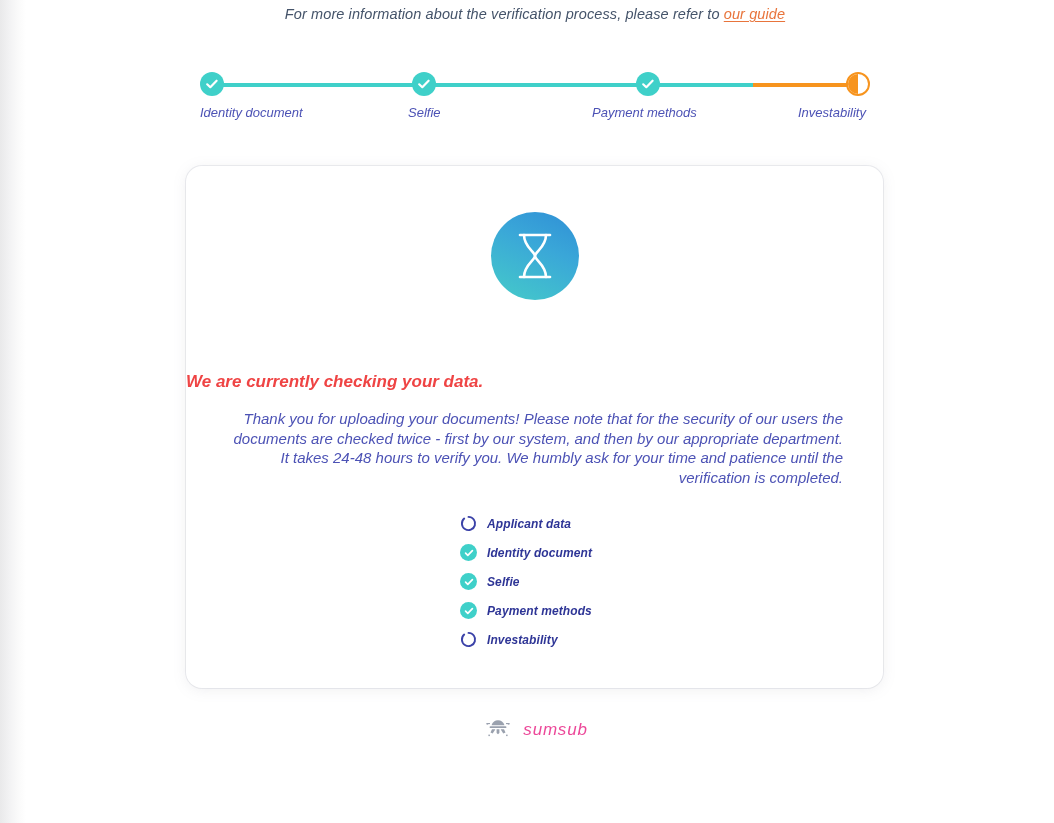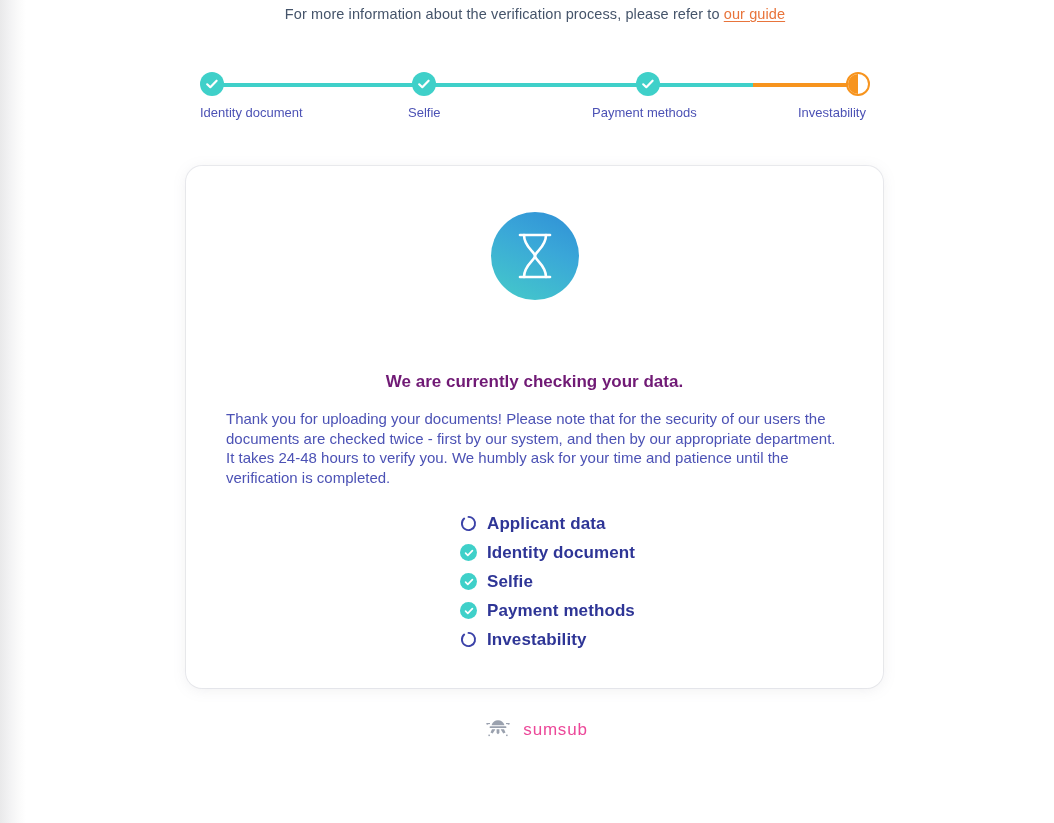--- a/index.html
+++ b/index.html
@@ -21,21 +21,21 @@
     position: absolute;
     left: 0; top: 0;
     width: 26px; height: 823px;
     background: linear-gradient(to right, #e9e9ea 0%, #f2f2f3 35%, #fafafa 70%, #ffffff 100%);
     pointer-events: none;
   }
 
   .page {
     position: absolute;
     left: 0; top: 0;
-    width: 1054px; height: 704px;
+    width: 1054px; height: 704px; font-style: italic;
   }
 
   
   .intro {
     position: absolute;
     left: 0; top: 6px;
     width: 1070px;
     text-align: center;
     font-size: 14.5px;
     color: #45546a;
@@ -125,31 +125,31 @@
     width: 697px;
     text-align: center;
     font-size: 16px;
     font-weight: bold;
     color: #2e3596;
   }
   .h2 {
     position: absolute;
     left: 0; top: 206px;
     width: 697px;
-    text-align: center;
+    text-align: left;
     font-size: 17px;
     font-weight: bold;
-    color: #701a75;
+    color: #ef4444;
   }
 
   .body-copy {
     position: absolute;
     left: 40px; top: 243px;
     width: 617px;
-    text-align: left;
+    text-align: right;
     font-size: 15px;
     line-height: 19.5px;
     color: #4c52b5;
   }
 
   .checklist {
     position: absolute;
     left: 0; top: 343px;
     width: 697px;
   }
@@ -166,21 +166,21 @@
     position: relative;
   }
   .check-icon.done {
     border-radius: 50%;
     background: #3fd0c9;
   }
   .check-icon.done svg { display: block; margin: 3.5px auto 0; }
   .check-icon.pending svg { display: block; }
 
   .check-label {
-    font-size: 17px;
+    font-size: 12px;
     font-weight: bold;
     color: #2e3596;
     letter-spacing: 0.1px;
   }
 
   
   .footer {
     position: absolute;
     left: 0; top: 716px;
     width: 1070px;

